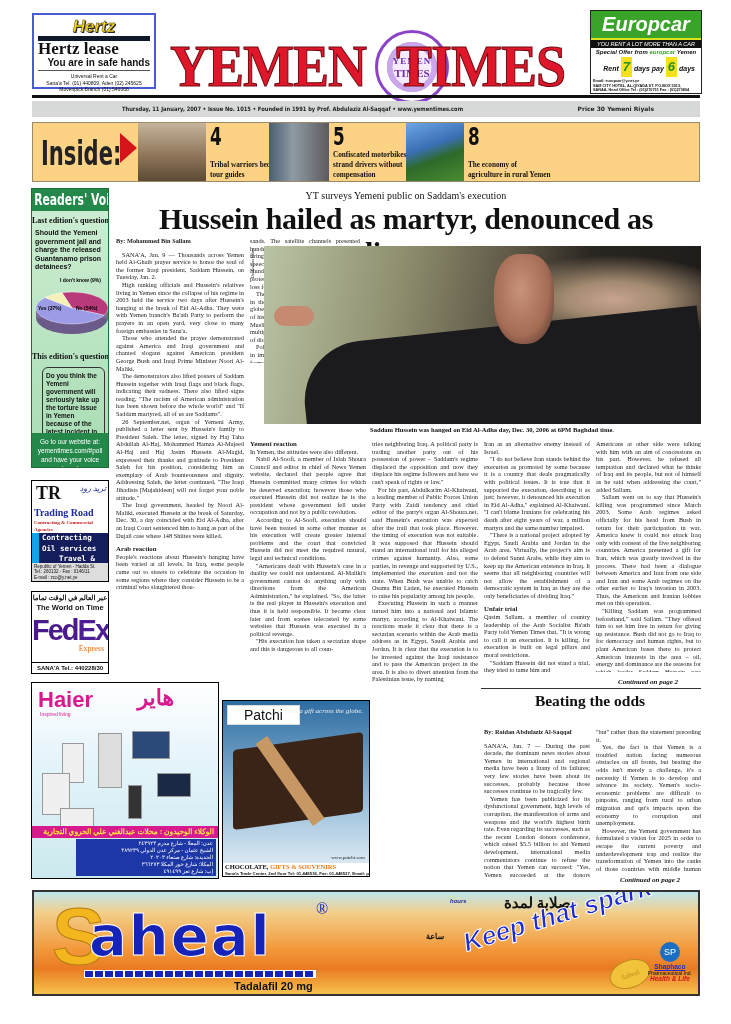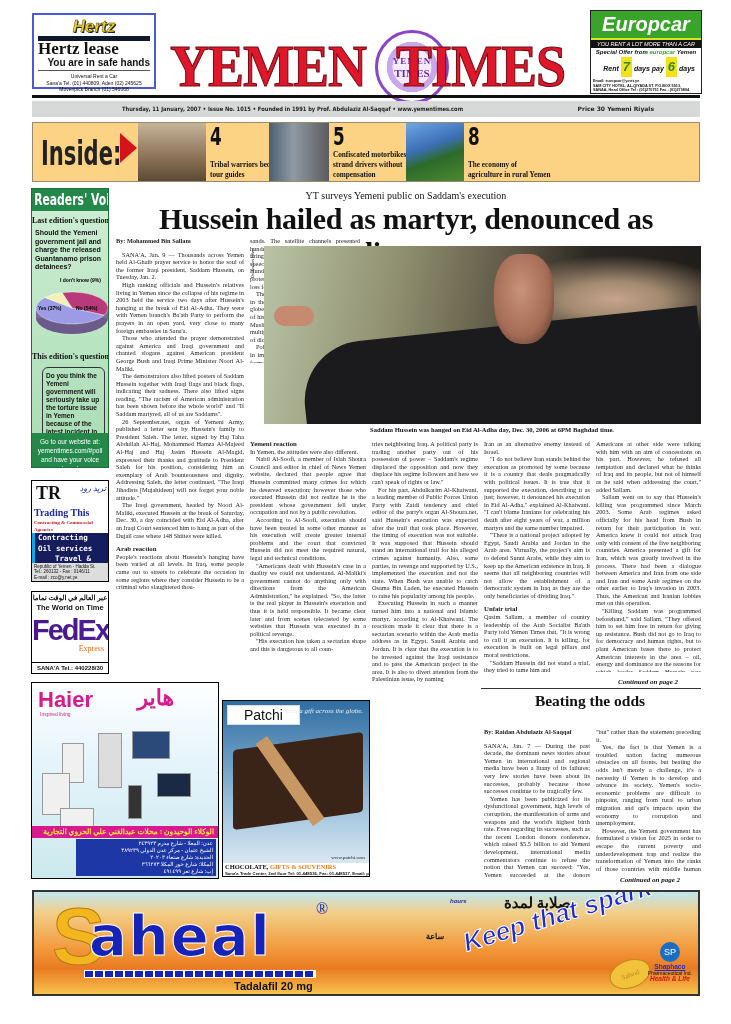--- a/index.html
+++ b/index.html
@@ -48,21 +48,21 @@
 #rv .box{margin:6px 3px 0 10px;border:1px solid #333;border-radius:6px;padding:4px 3px;height:100px}
 #rv .foot{position:absolute;left:0;bottom:0;width:100%;height:34px;background:#23884a;color:#fff;font-family:"Liberation Sans",sans-serif;font-size:6.5px;line-height:9px;text-align:center;padding-top:4px}
 
 #tradeRoad{left:31px;top:480px;width:78px;height:102px;background:#161d5c;border:1px solid #000;overflow:hidden}
 #tradeRoad .logo{background:#fff;height:26px;position:relative}
 #tradeRoad .logo b{position:absolute;left:4px;top:2px;font-size:18px;font-weight:bold;color:#111}
 #tradeRoad .logo i{position:absolute;right:2px;top:3px;font-size:8px;color:#1b2aa0}
 #tradeRoad .nm{background:#fff;color:#1b2aa0;font-weight:bold;font-size:10px;line-height:12px;padding-left:2px}
 #tradeRoad .sub{background:#fff;color:#c0141b;font-size:5px;font-weight:bold;padding-left:2px;line-height:7px}
 #tradeRoad .svc{color:#fff;font-family:"DejaVu Sans Mono",monospace;font-weight:bold;font-size:7.5px;line-height:10.5px;padding-left:12px}
-#tradeRoad .svc div{border-left:3px solid #0ea5e9;padding-left:3px;margin-left:-12px}
+#tradeRoad .svc div{border-left:7px solid #0ea5e9;padding-left:3px;margin-left:-12px}
 #tradeRoad .addr{background:#ddd;color:#111;font-family:"Liberation Sans",sans-serif;font-size:4.5px;line-height:5.5px;padding:1px 2px;position:absolute;bottom:0;width:100%}
 #fedex{left:31px;top:591px;width:78px;height:83px;border:1px solid #000;background:#fff;text-align:center;overflow:hidden}
 #fedex .ar{font-size:7px;font-weight:bold;line-height:9px;margin-top:2px}
 #fedex .w{font-family:"Liberation Sans",sans-serif;font-weight:bold;font-size:7.5px;line-height:9px}
 #fedex .lg{font-family:"Liberation Sans",sans-serif;font-weight:bold;font-size:29px;line-height:30px;letter-spacing:-2px;margin-top:3px}
 #fedex .lg .fe{color:#4a1a8c}#fedex .lg .ex{color:#4c1d95}
 #fedex .xp{color:#ef6a10;font-size:8px;text-align:right;padding-right:4px;line-height:8px}
 #fedex .tel{position:absolute;bottom:0;width:100%;border-top:1px solid #000;font-family:"Liberation Sans",sans-serif;font-weight:bold;font-size:6px;line-height:10px}
 #haier{left:31px;top:682px;width:188px;height:197px;background:linear-gradient(#fff 0,#e5f4fb 40%,#cbe9ee 100%);border:1px solid #000;overflow:hidden}
 #haier .bd1{position:absolute;right:-30px;top:-40px;width:160px;height:160px;border-radius:50%;border:10px solid #e01a9a;border-left-color:transparent;border-bottom-color:transparent}
@@ -204,21 +204,21 @@
     <div class="ans" style="padding:0">I don't know</div>
   </div>
   <div class="foot">Go to our website at: yementimes.com/#poll and have your voice heard</div>
 </div>
 
 <div id="tradeRoad" class="abs">
   <div class="logo">
       <b>TR</b>
       <i>تريد رود</i>
     </div>
-  <div class="nm">Trading This</div>
+  <div class="nm">Trading Road</div>
   <div class="sub">Contracting &amp; Commercial Agencies</div>
   <div class="svc">
     <div>Contracting</div>
     <div>Oil services</div>
     <div style="padding-left:20px">Travel &amp; Tourism</div>
     <div style="padding-left:20px">Cargo</div>
   </div>
   <div class="addr">
     <div>Republic of Yemen - Hadda St.</div>
       <div>Tel.: 260132 - Fax : 0146/11</div>

